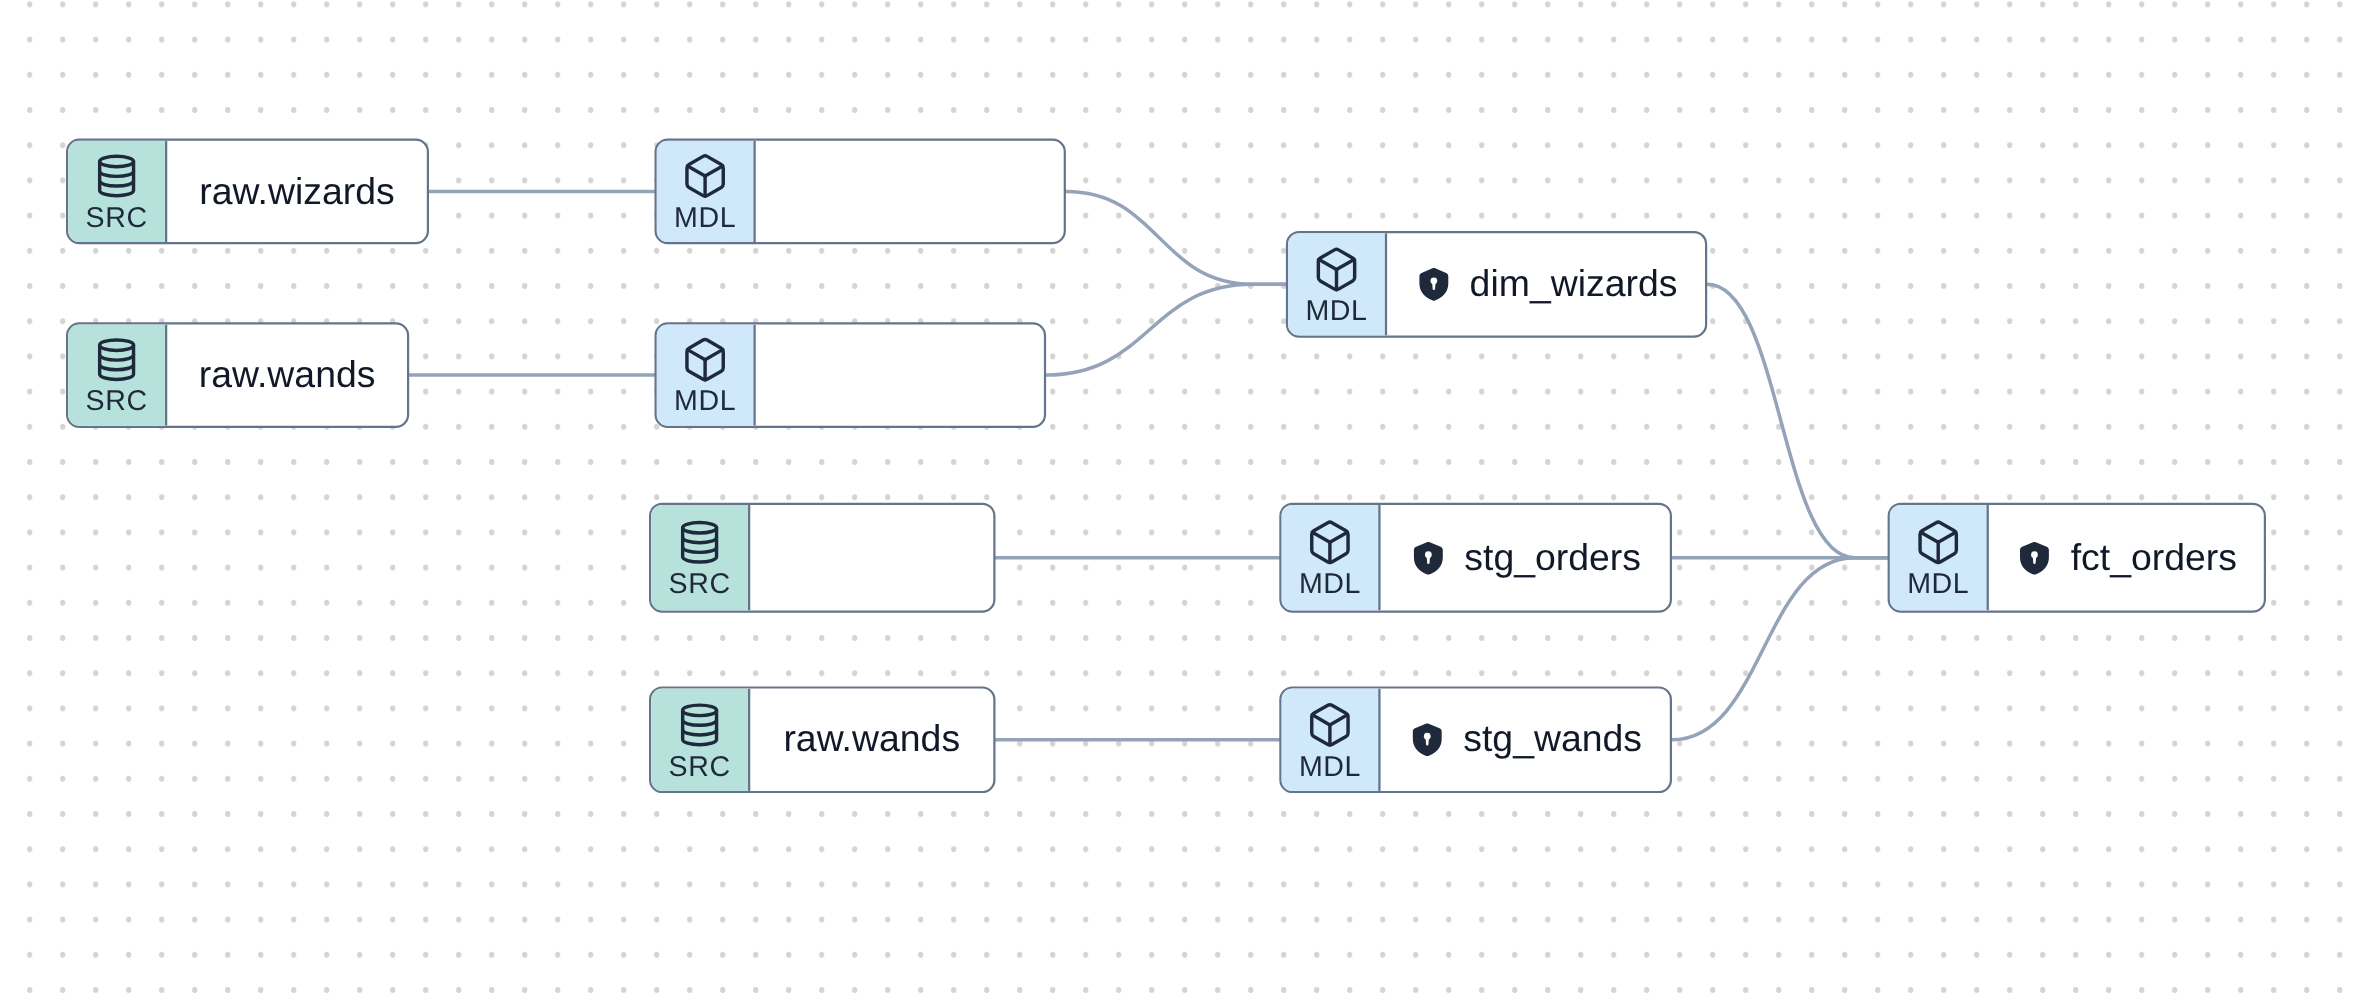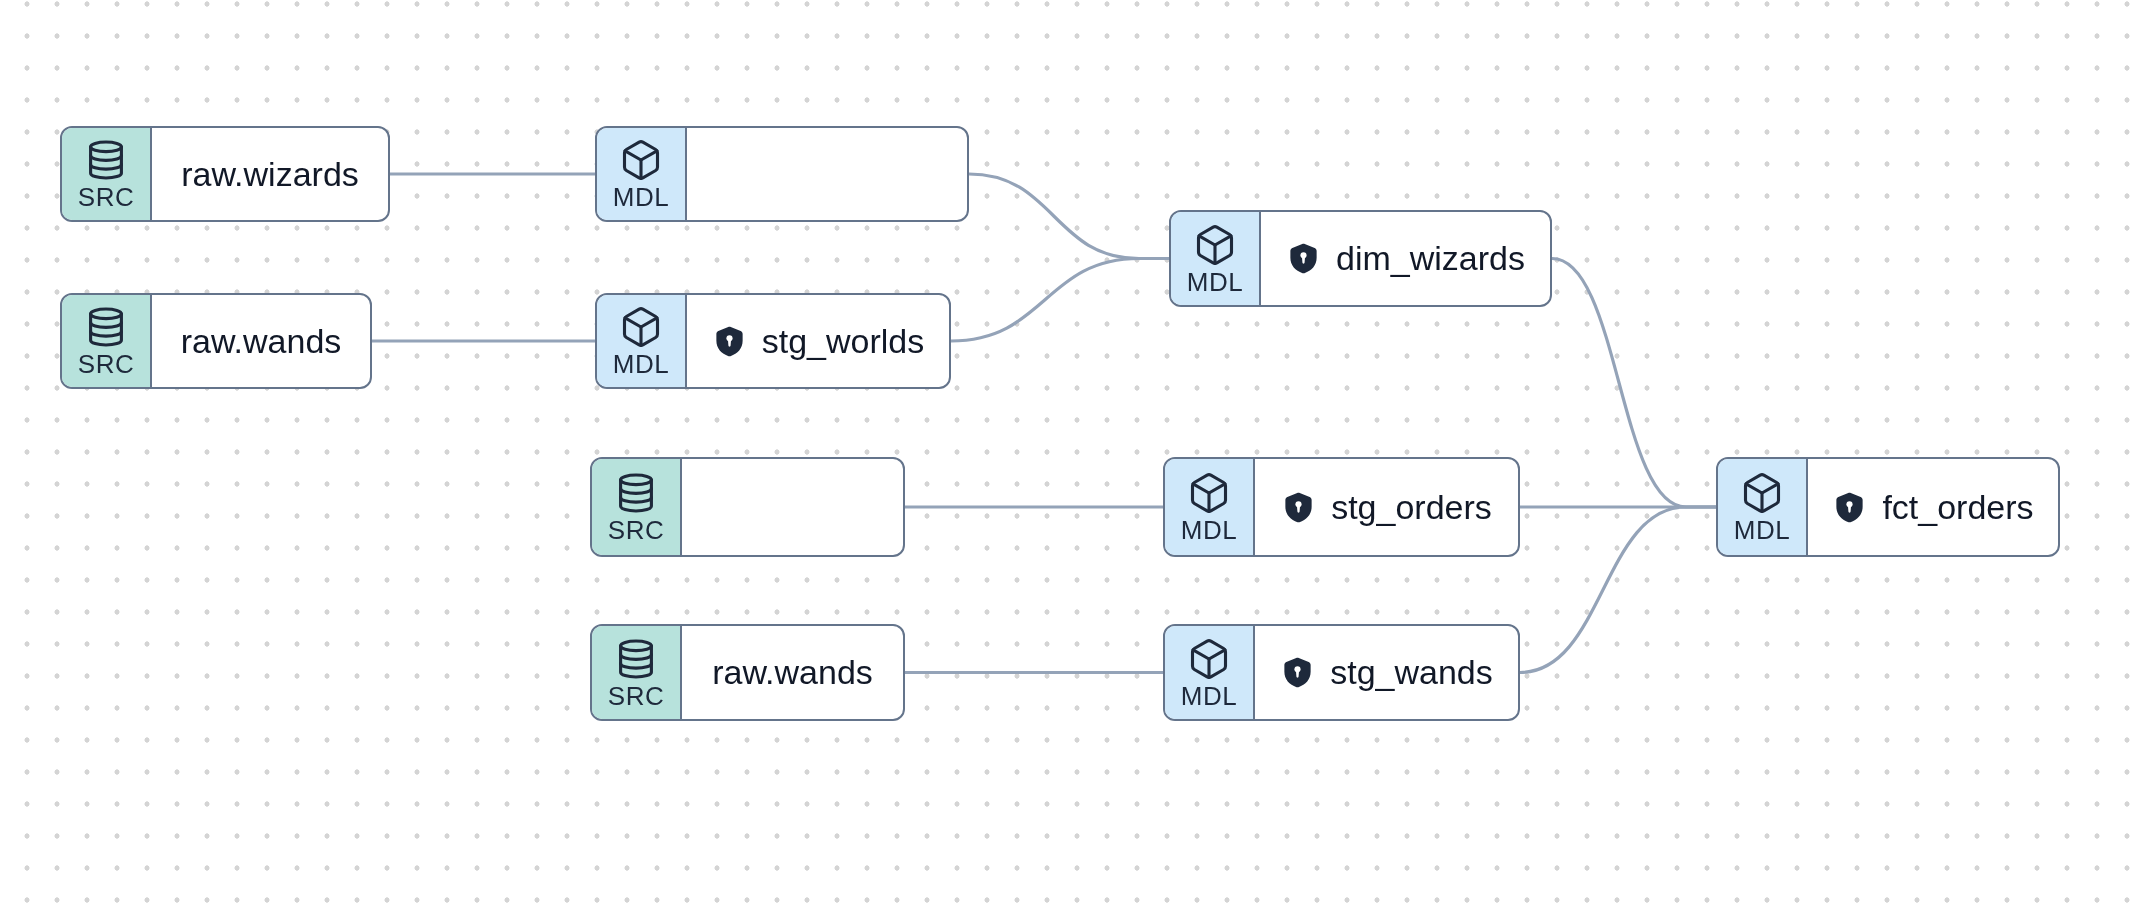--- a/index.html
+++ b/index.html
@@ -153,30 +153,20 @@
     <div class="badge">
       <span class="type-icon">
             <svg viewBox="0 0 24 24" fill="none" stroke="currentColor" stroke-width="1.7" stroke-linecap="round" stroke-linejoin="round">
               <path d="M21 8a2 2 0 0 0-1-1.73l-7-4a2 2 0 0 0-2 0l-7 4A2 2 0 0 0 3 8v8a2 2 0 0 0 1 1.73l7 4a2 2 0 0 0 2 0l7-4A2 2 0 0 0 21 16Z"></path>
               <path d="m3.3 7 8.7 5 8.7-5"></path>
               <path d="M12 22V12"></path>
             </svg>
           </span>
       <span class="badge-label">MDL</span>
     </div>
-    <div class="node-body">
-      <span class="shield">
-            <svg viewBox="0 0 24 24" fill="currentColor" stroke="none">
-              <path d="M12 1.8c.3 0 .6.06.86.18l6.8 2.9c.81.34 1.34 1.12 1.34 2v4.62c0 5.2-3.4 8.9-8.37 10.58a2 2 0 0 1-1.26 0C6.4 20.4 3 16.7 3 11.5V6.88c0-.88.53-1.66 1.34-2l6.8-2.9c.26-.12.56-.18.86-.18z"></path>
-              <circle cx="12" cy="9.8" r="2.1" fill="#ffffff"></circle>
-              <path d="M12 10.6c.55 0 1 .45 1 1l-.25 3.2a.75.75 0 0 1-1.5 0L11 11.6c0-.55.45-1 1-1z" fill="#ffffff"></path>
-            </svg>
-          </span>
-      <span class="node-label">stg_worlds</span>
-    </div>
   </div>
       <div class="node type-MDL" style="left: 1169px; top: 210px; width: 383px; height: 97px;">
     <div class="badge">
       <span class="type-icon">
             <svg viewBox="0 0 24 24" fill="none" stroke="currentColor" stroke-width="1.7" stroke-linecap="round" stroke-linejoin="round">
               <path d="M21 8a2 2 0 0 0-1-1.73l-7-4a2 2 0 0 0-2 0l-7 4A2 2 0 0 0 3 8v8a2 2 0 0 0 1 1.73l7 4a2 2 0 0 0 2 0l7-4A2 2 0 0 0 21 16Z"></path>
               <path d="m3.3 7 8.7 5 8.7-5"></path>
               <path d="M12 22V12"></path>
             </svg>
           </span>

